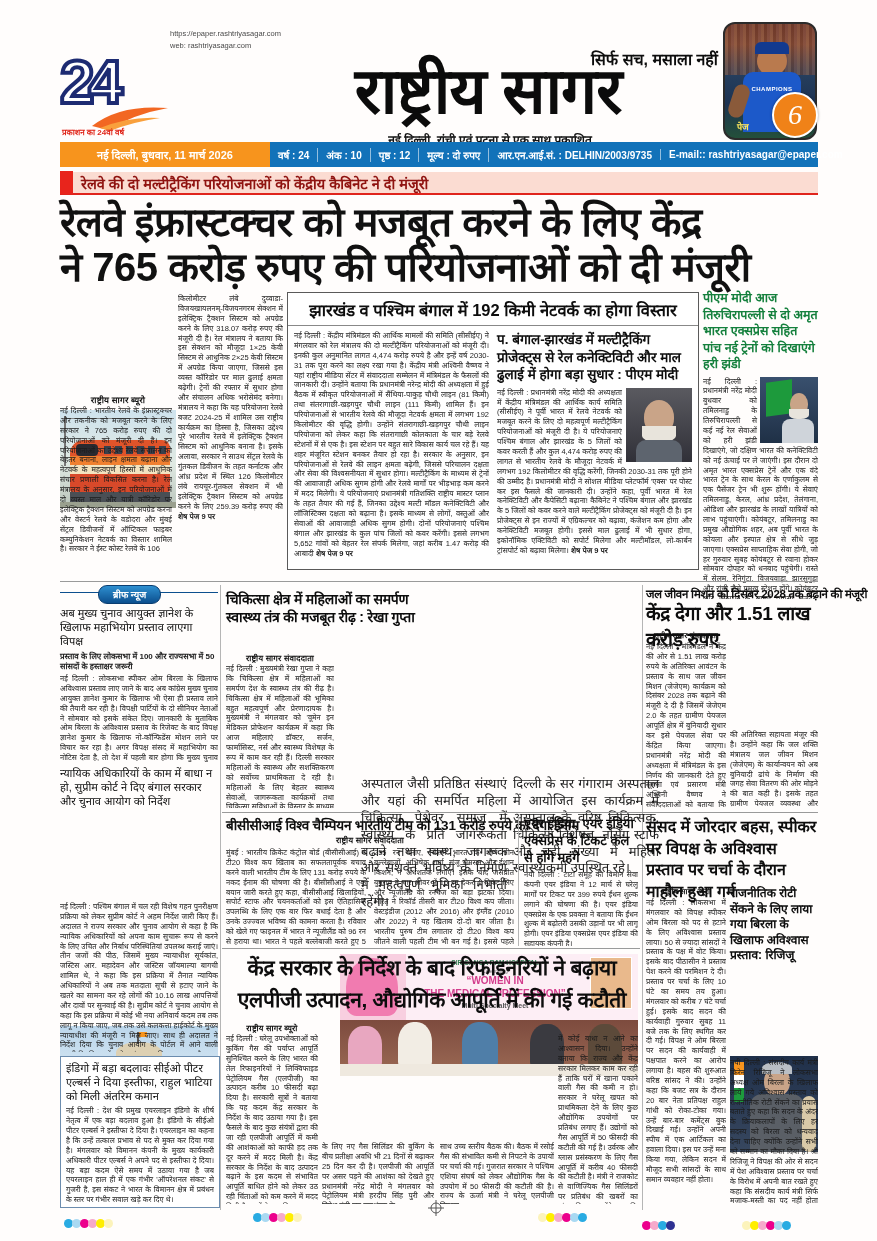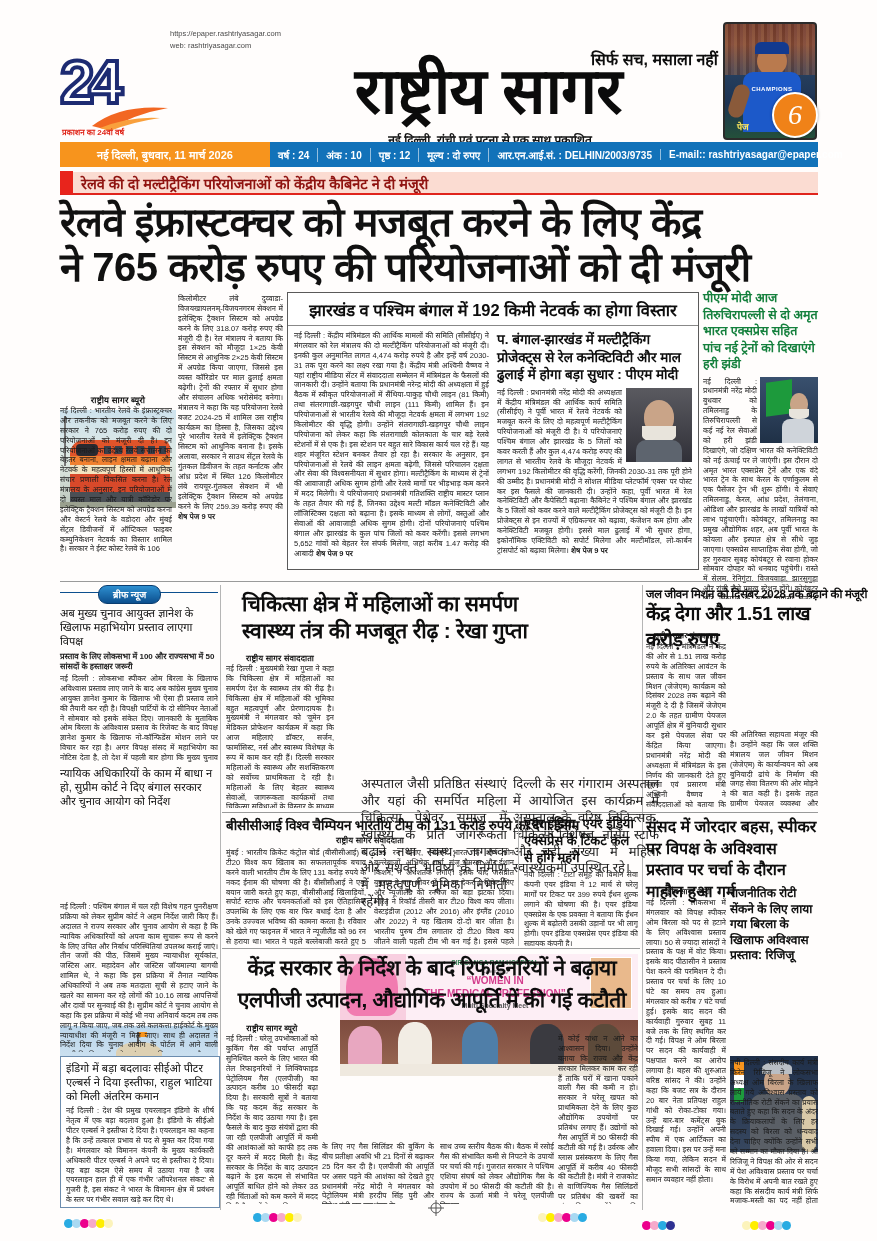--- a/index.html
+++ b/index.html
@@ -15,21 +15,21 @@
   .hrule { position:absolute; height:1px; background:#9a9a9a; }
 
   
   .urls { font-size:7.5px; color:#4a4a4a; line-height:1.6; }
   .logo24 { font-size:62px; font-weight:900; color:#fff;
             -webkit-text-stroke:4px #1d2b72; letter-spacing:-6px; }
   .logo-sub { color:#e02418; font-weight:bold; font-size:8px; }
   .slogan { font-weight:bold; font-size:16px; color:#0d0d0d; }
   .mast-title { font-weight:900; font-size:64px; color:#0b0b0b; letter-spacing:-1px; text-align:center; line-height:1.05; }
   .mast-sub { font-weight:bold; font-size:12px; color:#141414; text-align:center; }
-  .cricket { border-radius:4px; border:2px solid #2b2b2b; overflow:hidden;
+  .cricket { border-radius:12px; border:2px solid #2b2b2b; overflow:hidden;
              background:linear-gradient(180deg,#6d2f23 0%,#8a4a33 18%,#27405f 40%,#1d3352 70%,#24503a 100%); }
   .crowd { position:absolute; inset:0 0 55% 0;
            background:repeating-linear-gradient(90deg,#9a6a4e 0 3px,#6d3f2e 3px 6px,#87584a 6px 9px); opacity:.55; }
   .page-badge { width:46px; height:46px; border-radius:50%; background:#f08218; border:2.5px solid #fff;
                 color:#fff; font-size:28px; font-family:"Liberation Serif","DejaVu Serif",serif; font-style:italic;
                 display:flex; align-items:center; justify-content:center; box-shadow:0 0 3px rgba(0,0,0,.4); }
   .pej { color:#ffe95e; font-size:9px; font-weight:bold; }
 
   .datebar-orange { background:#f7941d; color:#fff; font-weight:bold; font-size:11px;
                     display:flex; align-items:center; justify-content:center; }
@@ -47,21 +47,21 @@
   .jbox-head { font-weight:bold; font-size:16.5px; text-align:center; padding:5px 6px 4px; color:#0d0d0d;
                border-bottom:1px solid #888; }
   .subhead-md { font-weight:bold; font-size:13.5px; line-height:1.3; color:#0d0d0d; }
   .pm-head { font-weight:bold; font-size:12.5px; line-height:1.32; color:#15803d; }
 
   .pill { background:linear-gradient(180deg,#2e8fd0,#0c4f8e); color:#fff; font-weight:bold; font-size:9.5px;
           border-radius:9px; padding:2px 14px; display:inline-block; border:1px solid #0a3d70; }
   .brief-head { font-weight:normal; font-size:11px; line-height:1.28; color:#0d0d0d; }
   .brief-subhead { font-weight:bold; font-size:8px; line-height:1.3; color:#222; }
 
-  .med-head { font-weight:bold; font-size:21px; line-height:1.3; color:#0d0d0d; letter-spacing:-.2px;margin-left:16px; }
+  .med-head { font-weight:bold; font-size:14px; line-height:1.3; color:#0d0d0d; letter-spacing:-.2px; }
   .caption { font-size:13px; line-height:1.3; color:#1c1c1c; text-align:justify;margin-left:21px; }
 
   .jal-kicker { font-weight:bold; font-size:11.5px; color:#0d0d0d; white-space:nowrap; letter-spacing:-.3px; }
   .jal-head { font-weight:bold; font-size:19px; color:#0d0d0d; letter-spacing:-.3px; }
 
   .bcci-head { font-weight:bold; font-size:13.5px; color:#0d0d0d; white-space:nowrap; letter-spacing:-.2px; }
   .air-head { font-weight:bold; font-size:13px; line-height:1.3; color:#0d0d0d; }
   .parl-head { font-weight:bold; font-size:16px; line-height:1.35; color:#0d0d0d; }
   .rij-head { font-weight:bold; font-size:12px; line-height:1.3; color:#0d0d0d; }
   .lpg-head { font-weight:bold; font-size:21px; line-height:1.5; text-align:center; color:#0d0d0d; letter-spacing:-.3px; }

